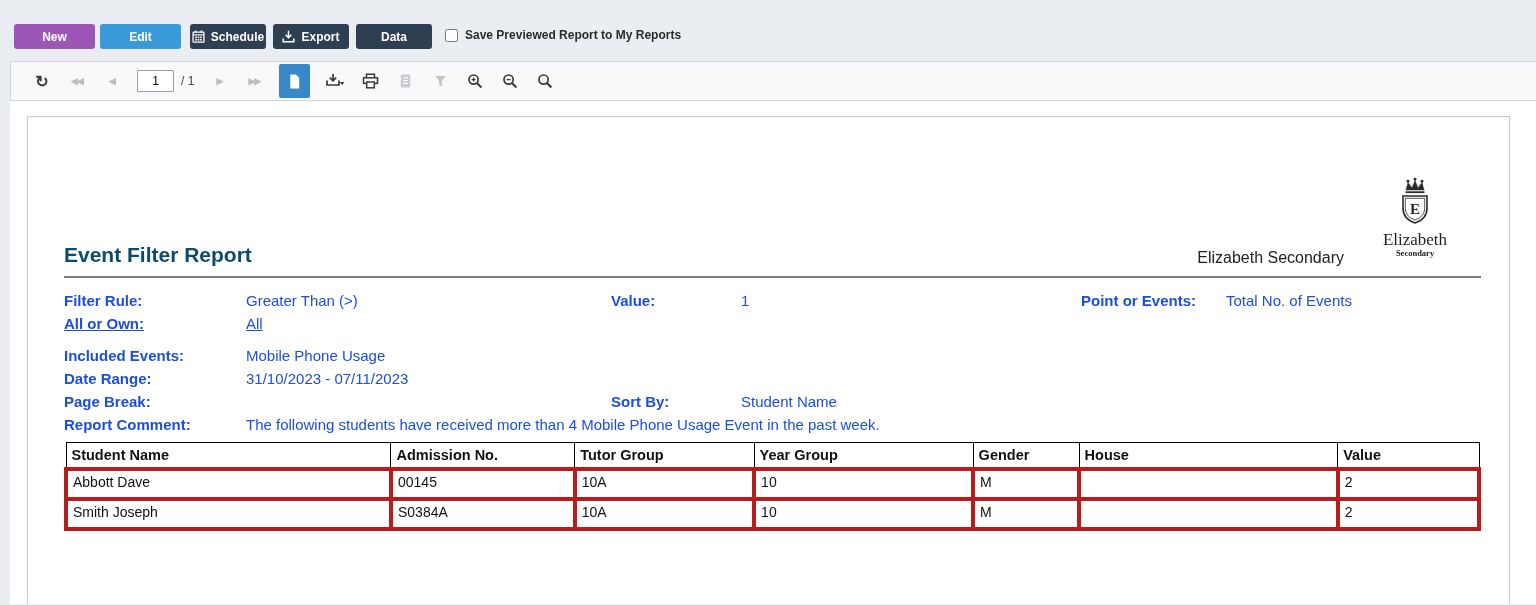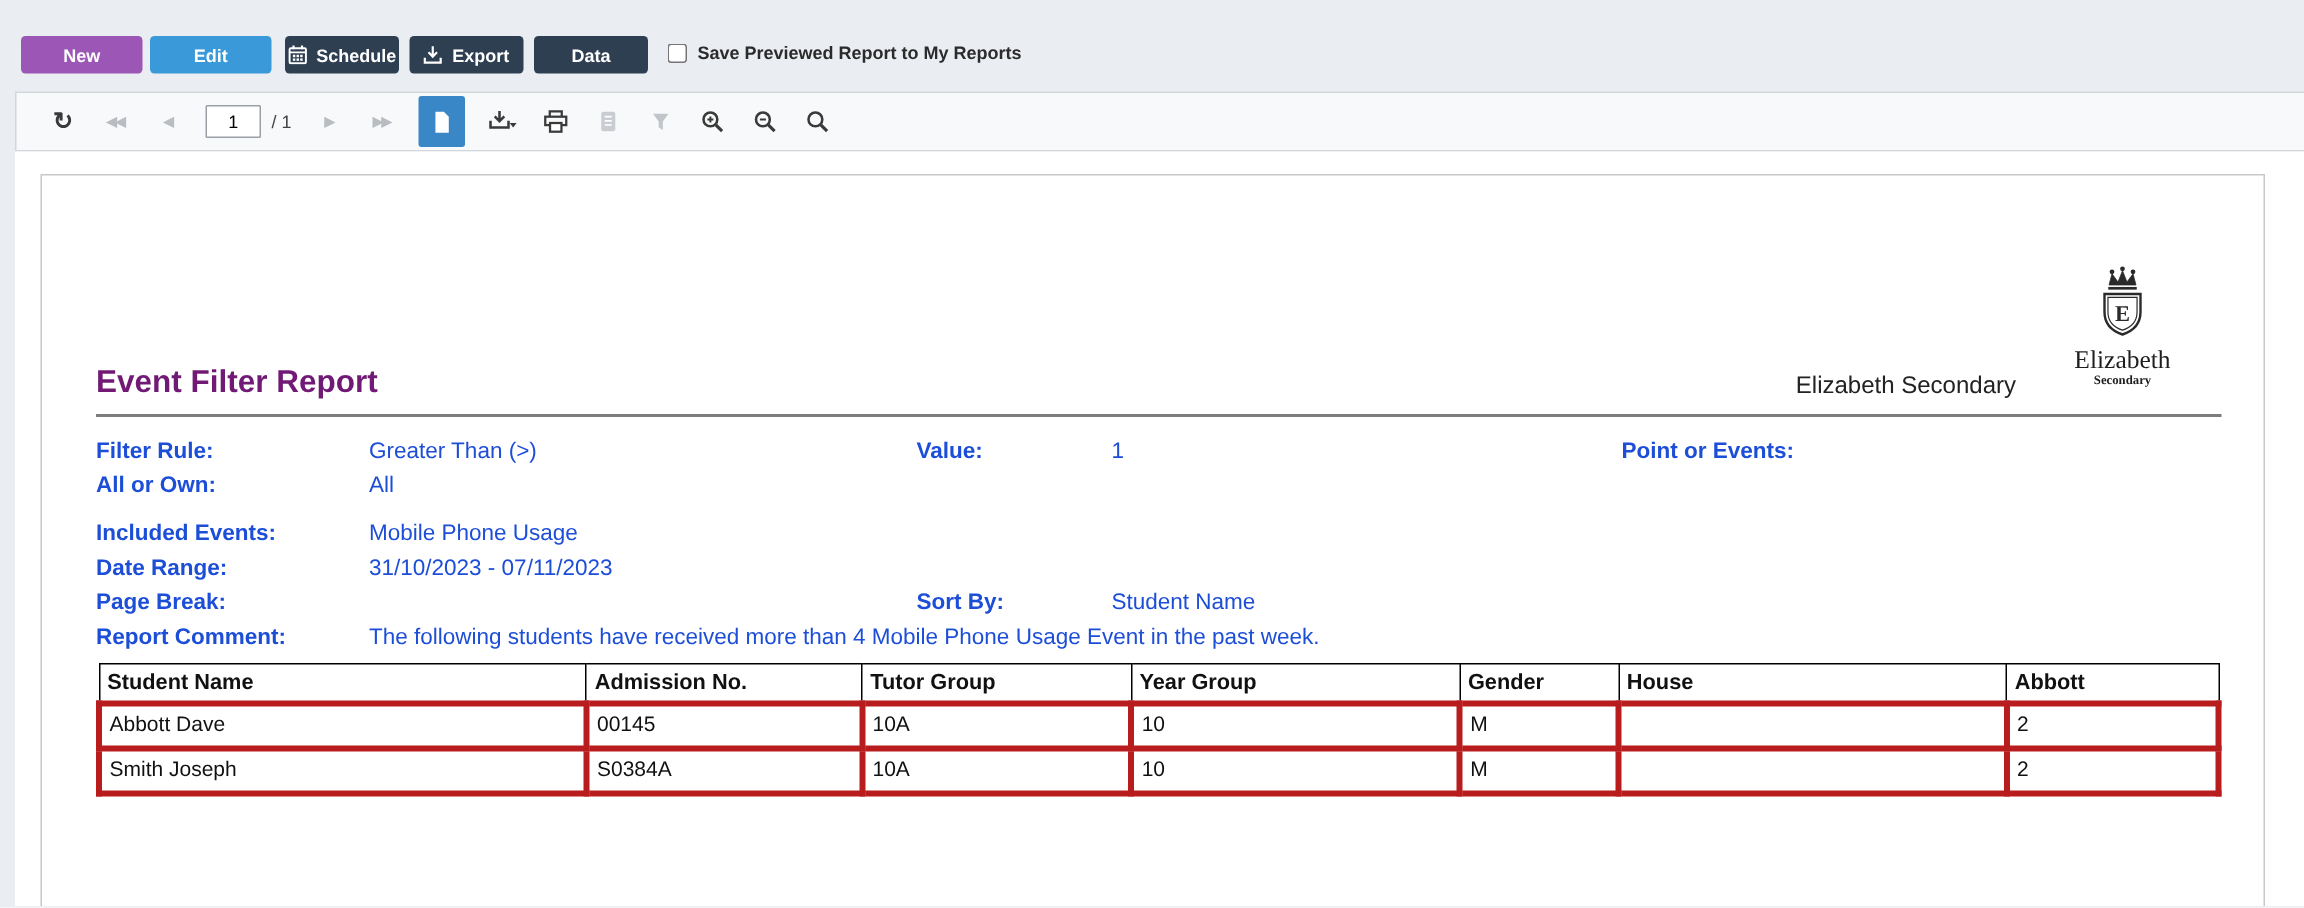--- a/index.html
+++ b/index.html
@@ -46,29 +46,29 @@
   .viewer-content { margin-left:10px; background:#fff; height:503px; padding:15px 26px 0 17px; overflow:hidden; }
   .report-page { position:relative; background:#fff; border:1px solid #c8c8c8;
     height:640px; padding:0 28px 0 36px; }
 
   .logo { position:absolute; top:60px; right:48px; width:92px; text-align:center;
     color:#1e1e1e; font-family:"Liberation Serif", serif; }
   .logo-name { font-size:17px; font-weight:normal; line-height:17px; margin-top:2px; }
   .logo-sub  { font-size:8.5px; font-weight:bold; line-height:10px; }
 
   .title-row { display:flex; justify-content:space-between; align-items:flex-end; margin-top:126px; }
-  .report-title { font-size:21px; font-weight:bold; color:#701a75; line-height:24px; }
+  .report-title { font-size:21px; font-weight:bold; color:#0c4a6e; line-height:24px; }
   .school-name { font-size:16px; color:#222; margin-right:137px; line-height:19px; }
   .rule { border:none; border-top:2px solid #7d7d7d; margin:9px 0 0 0; }
 
   .filters { padding-top:11px; font-size:15px; color:#1d4ed8; }
   .f-row { display:grid; grid-template-columns:182px 365px 130px 340px 145px 1fr; line-height:23px; }
   .f-row.comment { grid-template-columns:182px 1fr; }
   .f-label { font-weight:bold; }
-  .gap-after { margin-bottom:9px; }
+  .gap-after { margin-bottom:9px;text-decoration:underline; }
 
   table.report-table { width:100%; border-collapse:collapse; table-layout:fixed;
     margin-top:6px; color:#111; }
   .report-table th { border:1px solid #000; text-align:left; padding:3px 5px;
     font-size:14.5px; font-weight:bold; height:26px; vertical-align:middle; }
   .report-table td { border:4px solid #b91c1c; text-align:left; padding:3px 5px 0 5px;
     font-size:14px; height:30px; vertical-align:top; }
 
   svg { display:block; }
 </style>
@@ -212,20 +212,21 @@
     </div>
     <hr class="rule">
 
     <div class="filters">
       <div class="f-row">
         <span class="f-label">Filter Rule:</span>
         <span>Greater Than (&gt;)</span>
         <span class="f-label">Value:</span>
         <span>1</span>
         <span class="f-label">Point or Events:</span>
+        <span>Total No. of Events</span>
       </div>
       <div class="f-row gap-after">
         <span class="f-label">All or Own:</span>
         <span>All</span>
         <span></span>
           <span></span>
           <span></span>
           <span></span>
       </div>
       <div class="f-row">
@@ -269,21 +270,21 @@
           <col style="width:10%">
       </colgroup>
       <thead>
         <tr>
           <th>Student Name</th>
           <th>Admission No.</th>
           <th>Tutor Group</th>
           <th>Year Group</th>
           <th>Gender</th>
           <th>House</th>
-          <th>Abbott</th>
+          <th>Value</th>
         </tr>
       </thead>
       <tbody>
         <tr>
           <td>Abbott Dave</td>
           <td>00145</td>
           <td>10A</td>
           <td>10</td>
           <td>M</td>
           <td></td>

